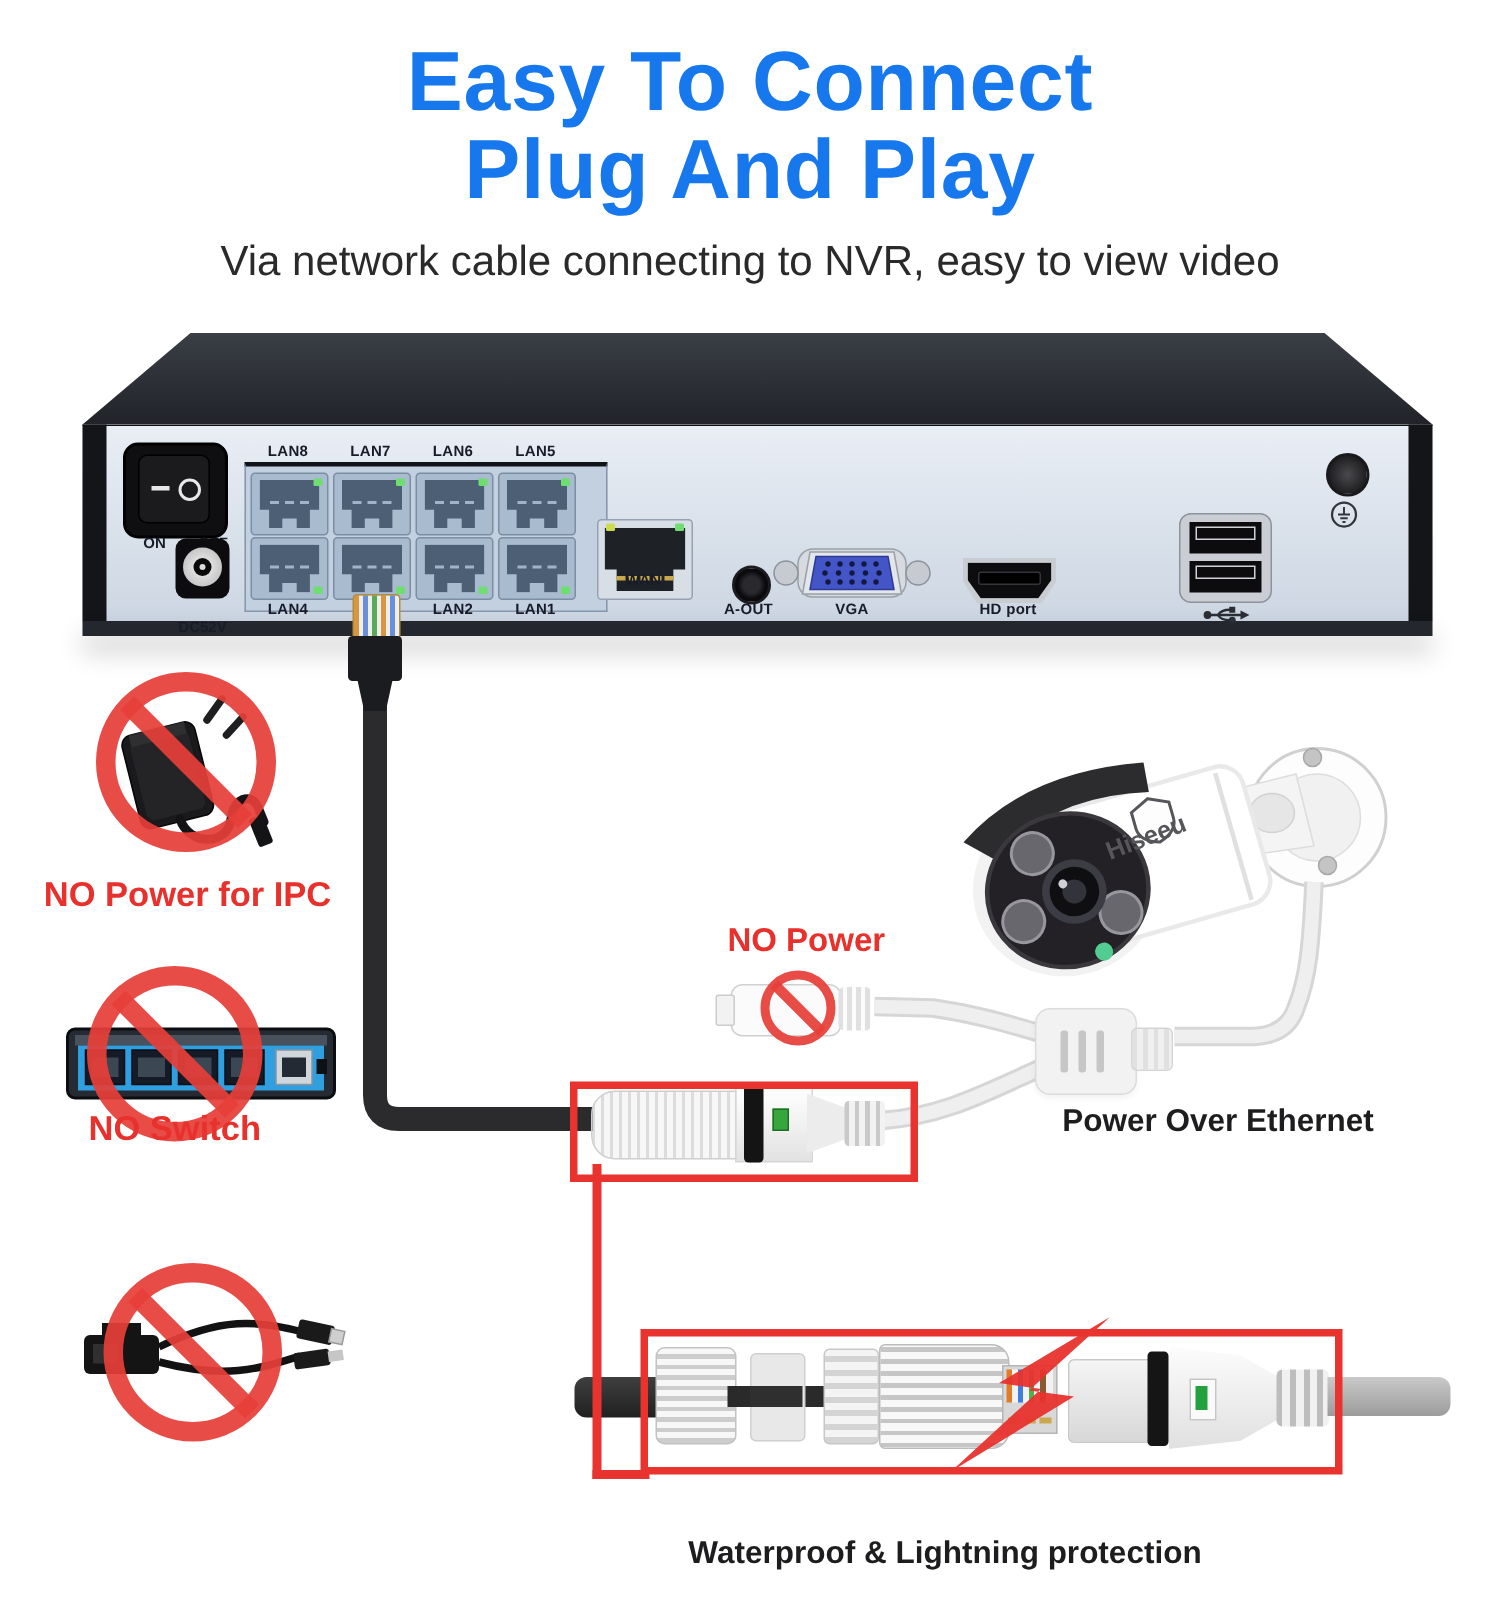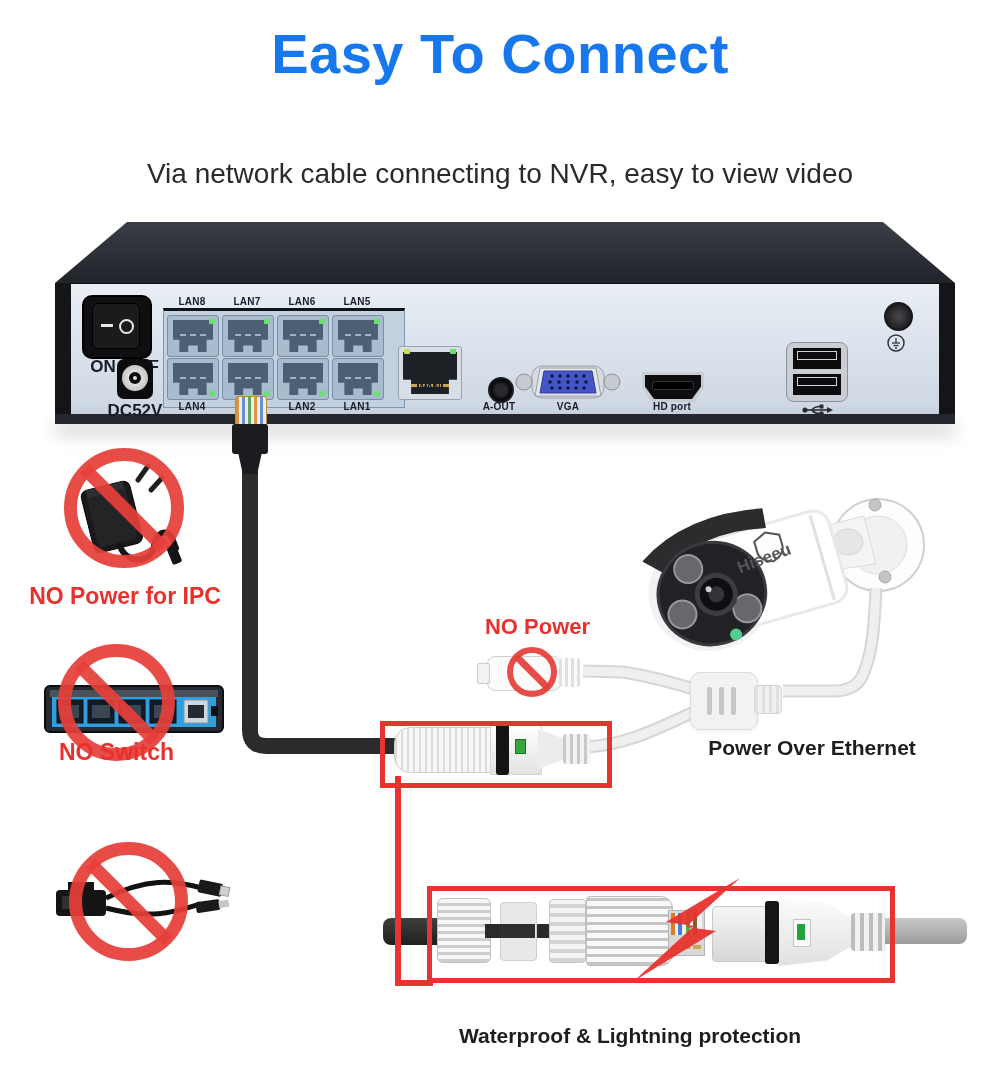--- a/index.html
+++ b/index.html
@@ -13,21 +13,21 @@
   
   .nvr-top{left:55px;top:222px;width:900px;height:61px;
            clip-path:polygon(8% 0,92% 0,100% 100%,0 100%);
            background:linear-gradient(180deg,#3a3e45,#212329);}
   .nvr-panel{left:55px;top:283px;width:900px;height:131px;
              background:linear-gradient(180deg,#e9eef5,#ccd6e2);border-top:1px solid #0c0d10;}
   .nvr-edge{top:283px;width:16px;height:131px;background:#141519;}
   .nvr-bottom{left:55px;top:414px;width:900px;height:10px;background:#24272d;
               box-shadow:0 10px 18px rgba(0,0,0,.22);}
   .panel-label{font-size:10px;font-weight:700;color:#171c28;text-align:center;letter-spacing:.2px;}
-  .panel-label2{font-size:17px;font-weight:700;color:#171c28;text-align:center;}
+  .panel-label2{font-size:10px;font-weight:700;color:#171c28;text-align:center;}
   
   .rocker{left:82px;top:295px;width:66px;height:60px;background:#0f0f11;border:2px solid #000;border-radius:10px;}
   .rocker-in{left:8px;top:6px;width:46px;height:44px;background:#1b1b1e;border:1px solid #000;border-radius:6px;}
   .rocker-dash{left:8px;top:20px;width:12px;height:3px;background:#e8e8e8;}
   .rocker-o{left:26px;top:15px;width:11px;height:11px;border:2.5px solid #e8e8e8;border-radius:50%;}
   .dcjack{left:117px;top:359px;width:36px;height:40px;background:#0c0c0e;border-radius:7px;}
   .dcring{left:5px;top:6px;width:26px;height:26px;border-radius:50%;background:radial-gradient(#f4f4f4,#b3b3b3);}
   .dchole{left:7px;top:7px;width:12px;height:12px;border-radius:50%;background:#0a0a0a;}
   .dcpin{left:4px;top:4px;width:4px;height:4px;border-radius:50%;background:#ddd;}
   
@@ -130,20 +130,21 @@
     background:linear-gradient(180deg,#c9c9c9,#9c9c9c);z-index:4;}
   svg{display:block;}
 </style>
 </head>
 <body>
 
 <div class="stage">
 
   <div class="abs title">
     <div>Easy To Connect</div>
+    <div>Plug And Play</div>
   </div>
   <div class="abs subtitle">Via network cable connecting to NVR, easy to view video</div>
 
   <div class="abs nvr-top"></div>
   <div class="abs nvr-panel"></div>
   <div class="abs nvr-edge" style="left:55px;"></div>
   <div class="abs nvr-edge" style="left:939px;"></div>
   <div class="abs nvr-bottom"></div>
 
   <div class="abs rocker">
@@ -155,21 +156,21 @@
   <div class="abs panel-label2" style="left:88px;top:357px;width:30px;">ON</div>
   <div class="abs panel-label2" style="left:124px;top:357px;width:36px;">OFF</div>
 
   <div class="abs dcjack">
     <div class="abs dcring">
       <div class="abs dchole">
         <div class="abs dcpin"></div>
       </div>
     </div>
   </div>
-  <div class="abs panel-label2" style="left:104px;top:401px;width:62px;">DC52V</div>
+  <div class="abs panel-label2" style="left:104px;top:413px;width:62px;">DC52V</div>
 
   <div class="abs ports-panel"></div>
   <div class="abs panel-label" style="left:167px;top:296px;width:50px;">LAN8</div>
   <div class="abs panel-label" style="left:222px;top:296px;width:50px;">LAN7</div>
   <div class="abs panel-label" style="left:277px;top:296px;width:50px;">LAN6</div>
   <div class="abs panel-label" style="left:332px;top:296px;width:50px;">LAN5</div>
 
   <div class="port" style="left:167px;top:315px;">
       <span class="led" style="right:3px;top:3px;"></span>
     </div>

